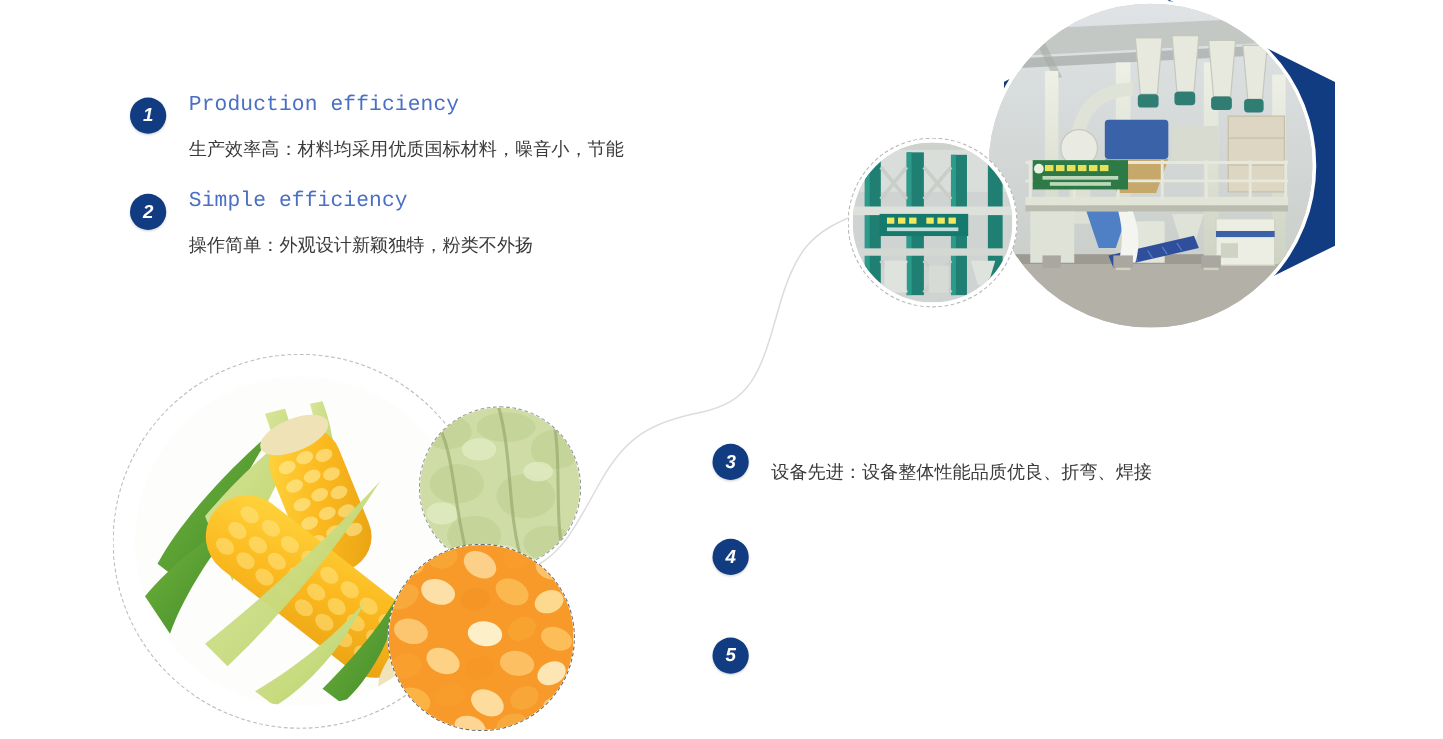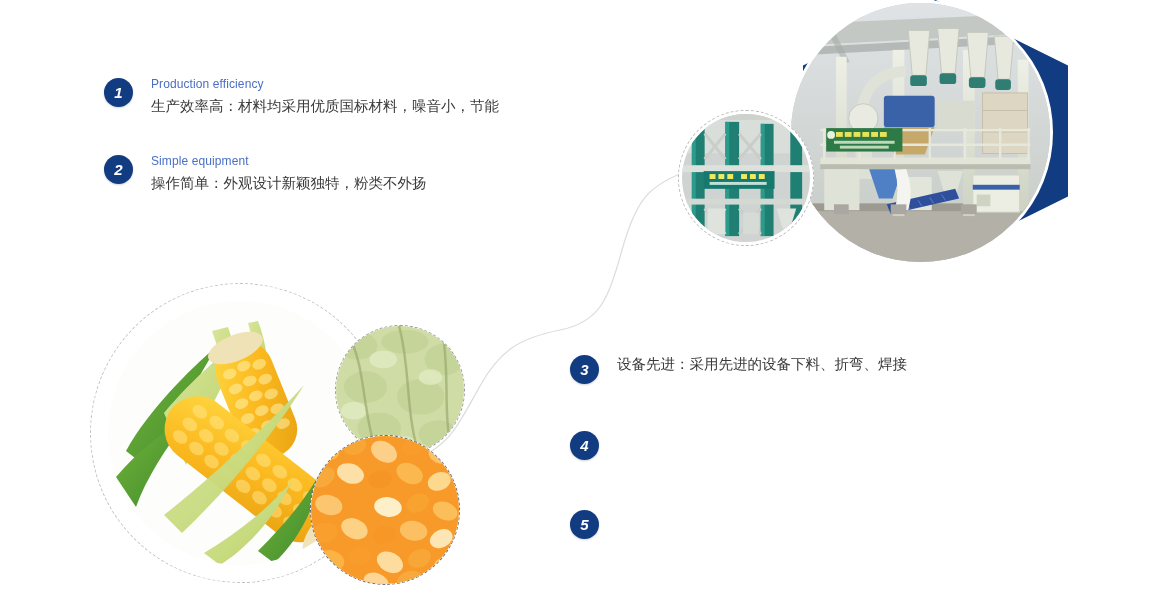--- a/index.html
+++ b/index.html
@@ -35,29 +35,30 @@
     font-size: 15px;
     line-height: 29px;
     text-align: center;
     flex: 0 0 29px;
     margin-top: 3px;
     box-shadow: 0 1px 2px rgba(0,0,0,0.18);
   }
   .ftext { margin-left: 18px; }
   .ftitle {
     color: #4a6fc4;
-    font-size: 12px;
+    font-size: 17px;
     line-height: 19px;
     letter-spacing: .1px;
+    font-family: Liberation Mono, monospace;
   }
   .fdesc {
     color: #3a3a3a;
     font-size: 14.5px;
     line-height: 21px;
-    margin-top: 2px;
+    margin-top: 16px;
   }
 
   
   .hex-group { position: absolute; left: 660px; top: -2px; width: 494px; height: 280px; }
   .hexagon {
     position: absolute;
     left: 143px;
     top: 2px;
     width: 265px;
     height: 262px;
@@ -462,29 +463,29 @@
     <div class="badge">1</div>
     <div class="ftext">
       <div class="ftitle">Production efficiency</div>
       <div class="fdesc">生产效率高：材料均采用优质国标材料，噪音小，节能</div>
     </div>
   </div>
 
   <div class="feature" style="left:104px; top:152px;">
     <div class="badge">2</div>
     <div class="ftext">
-      <div class="ftitle">Simple equipment</div>
+      <div class="ftitle">Simple efficiency</div>
       <div class="fdesc">操作简单：外观设计新颖独特，粉类不外扬</div>
     </div>
   </div>
 
   <div class="feature" style="left:570px; top:352px;">
     <div class="badge">3</div>
     <div class="ftext">
-      <div class="fdesc">设备先进：采用先进的设备下料、折弯、焊接</div>
+      <div class="fdesc">设备先进：设备整体性能品质优良、折弯、焊接</div>
     </div>
   </div>
 
   <div class="feature" style="left:570px; top:428px;">
     <div class="badge">4</div>
   </div>
 
   <div class="feature" style="left:570px; top:507px;">
     <div class="badge">5</div>
   </div>

